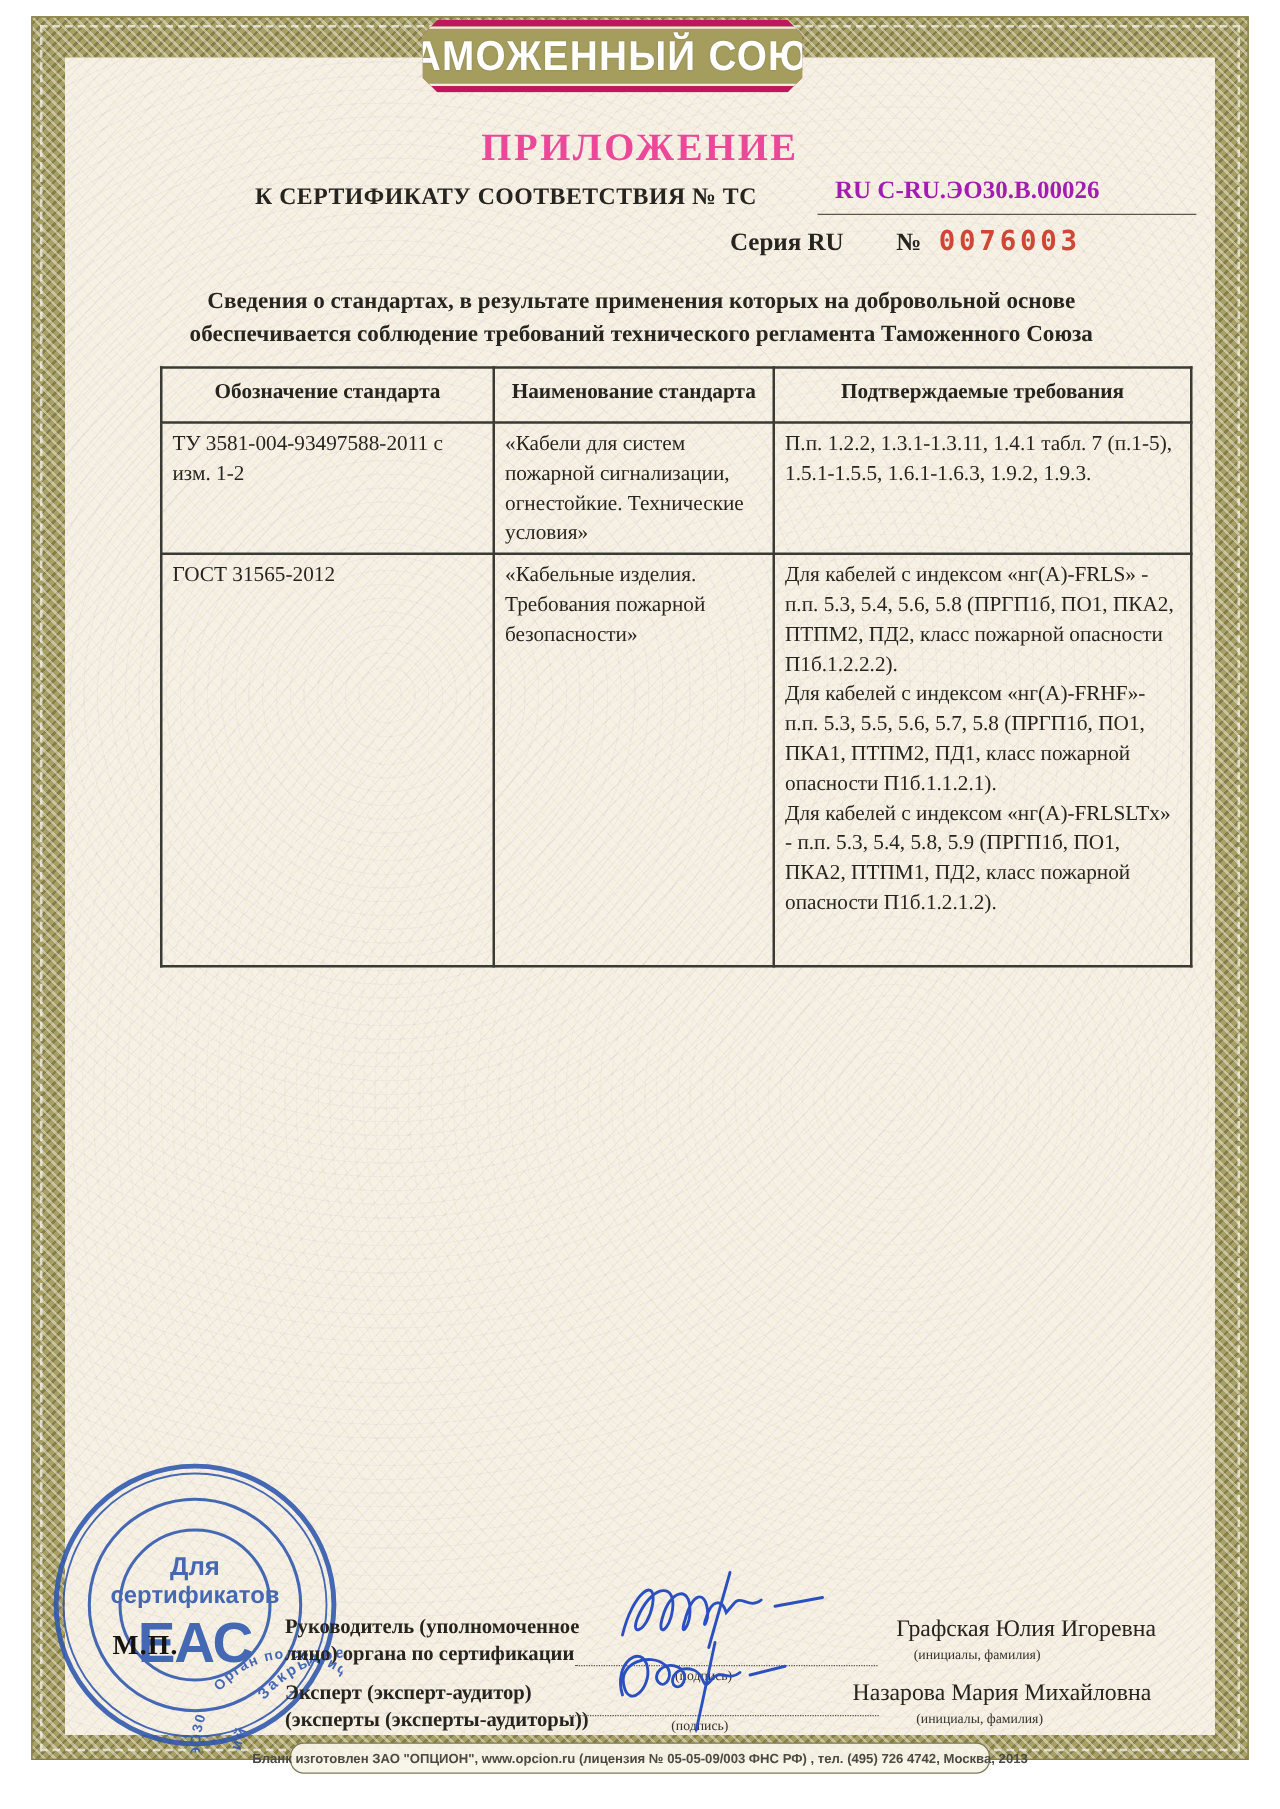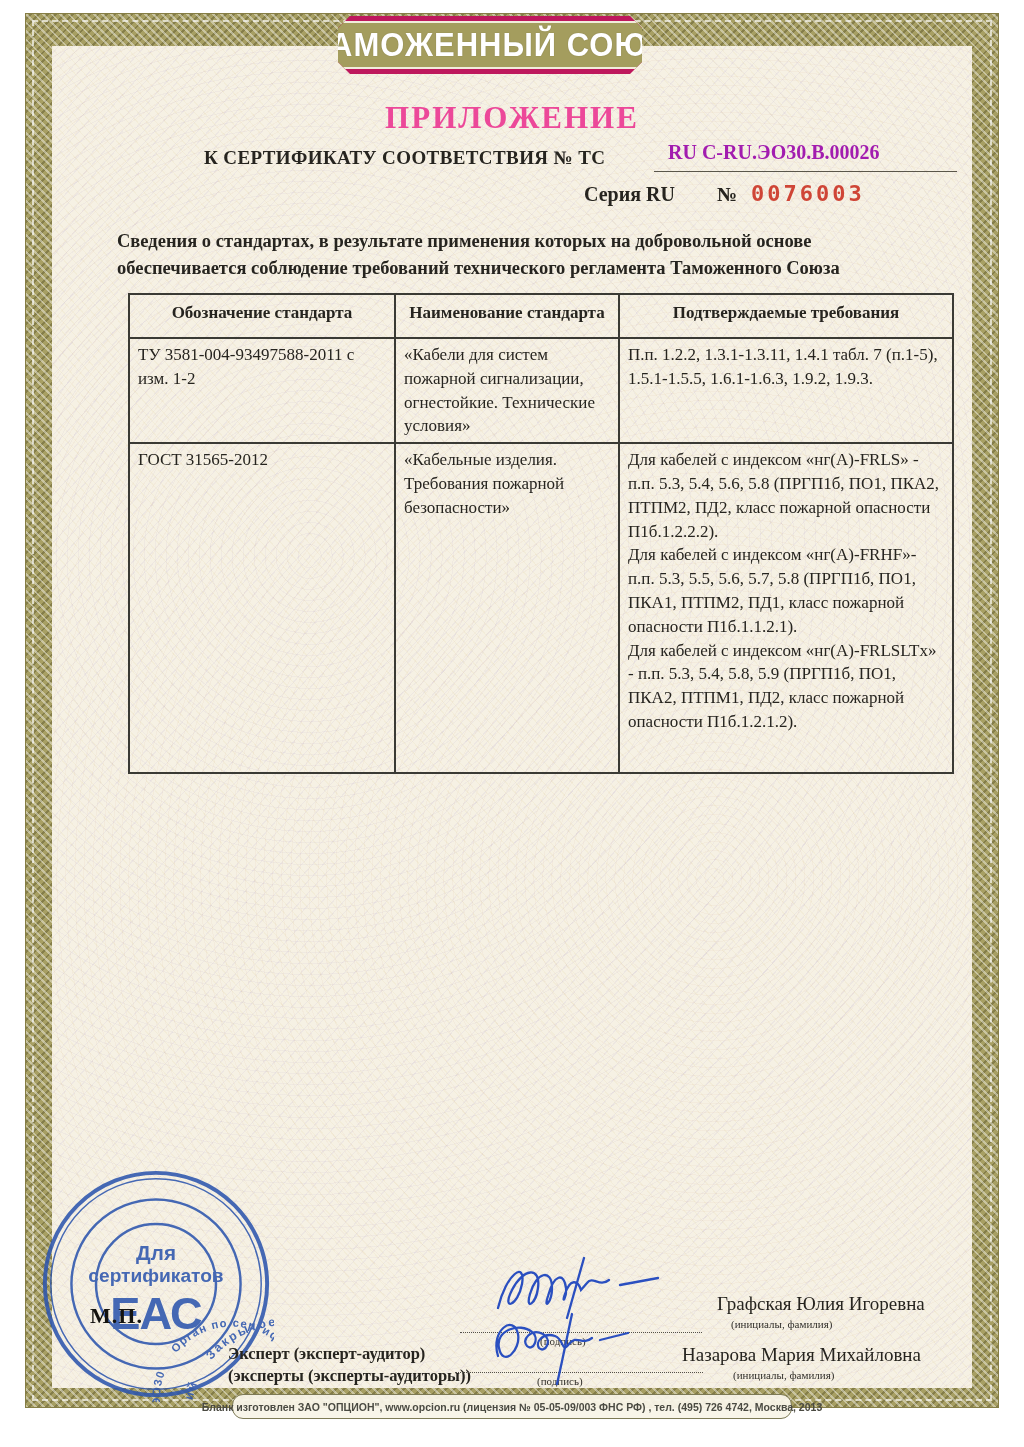--- a/index.html
+++ b/index.html
@@ -32,21 +32,21 @@
   
   .doc-title{position:absolute;left:0;top:100px;width:100%;text-align:center;font-weight:700;
     font-size:31px;letter-spacing:2px;color:#ec4899;}
   .subtitle{position:absolute;left:204px;top:147px;font-weight:700;font-size:19px;letter-spacing:.4px;color:#26241f;white-space:nowrap;}
   .cert-num{position:absolute;left:668px;top:141px;font-weight:700;font-size:20px;color:#a21caf;white-space:nowrap;}
   .cert-underline{position:absolute;left:654px;top:171px;width:303px;height:0;border-top:1px solid #5a564a;}
   .series{position:absolute;left:584px;top:183px;font-weight:600;font-size:20px;color:#26241f;}
   .numero{position:absolute;left:717px;top:183px;font-weight:600;font-size:20px;color:#26241f;}
   .serial{position:absolute;left:751px;top:181px;font-family:"DejaVu Sans Mono",monospace;font-weight:700;
     font-size:22px;letter-spacing:3px;color:#cf4536;}
-  .intro{position:absolute;left:117px;top:228px;width:792px;text-align:left;font-weight:700;
+  .intro{position:absolute;left:117px;top:228px;width:792px;text-align:center;font-weight:700;
     font-size:18.5px;line-height:1.45;color:#26241f;}
   
   table.standards{position:absolute;left:128px;top:293px;border-collapse:collapse;table-layout:fixed;
     font-size:17px;color:#26241f;}
   table.standards th,table.standards td{border:2px solid #3a3a34;vertical-align:top;padding:4px 8px;line-height:1.4;}
   table.standards th{font-weight:700;text-align:center;padding:6px 0;}
   th.h2{padding-left:40px;padding-right:40px;}
   td p,th p{margin:0;}
   .req p{margin:0;}
   
@@ -149,20 +149,21 @@
       </text>
     </g>
     <g fill="#2d56ae" text-anchor="middle" font-family="Liberation Sans, sans-serif" font-weight="700">
       <text x="120" y="96" font-size="21">Для</text>
       <text x="120" y="118" font-size="19.5">сертификатов</text>
       <text x="120" y="166" font-size="46" font-weight="900" letter-spacing="-1">ЕАС</text>
     </g>
   </svg>
   <div class="mp">М.П.</div>
 
+  <div class="role role1">Руководитель (уполномоченное лицо) органа по сертификации</div>
   <div class="role role2">Эксперт (эксперт-аудитор) (эксперты (эксперты-аудиторы))</div>
 
   <svg class="ink ink1" width="240" height="92" viewBox="0 0 240 92">
     <g fill="none" stroke="#2a4fc0" stroke-width="2.3" stroke-linecap="round">
       <path d="M30,64 C38,30 58,16 54,40 C50,62 33,68 44,46 C55,24 73,22 70,44 C68,60 57,67 62,50 C68,28 84,24 84,44 C84,58 75,67 80,52 C86,30 96,28 98,44 C99,54 93,61 97,50 C102,34 110,36 113,46 L119,39 C125,31 131,44 141,36"></path>
       <path d="M116,14 L99,74"></path>
       <path d="M152,41 L190,34"></path>
     </g>
   </svg>
   <svg class="ink ink2" width="230" height="94" viewBox="0 0 230 94">

